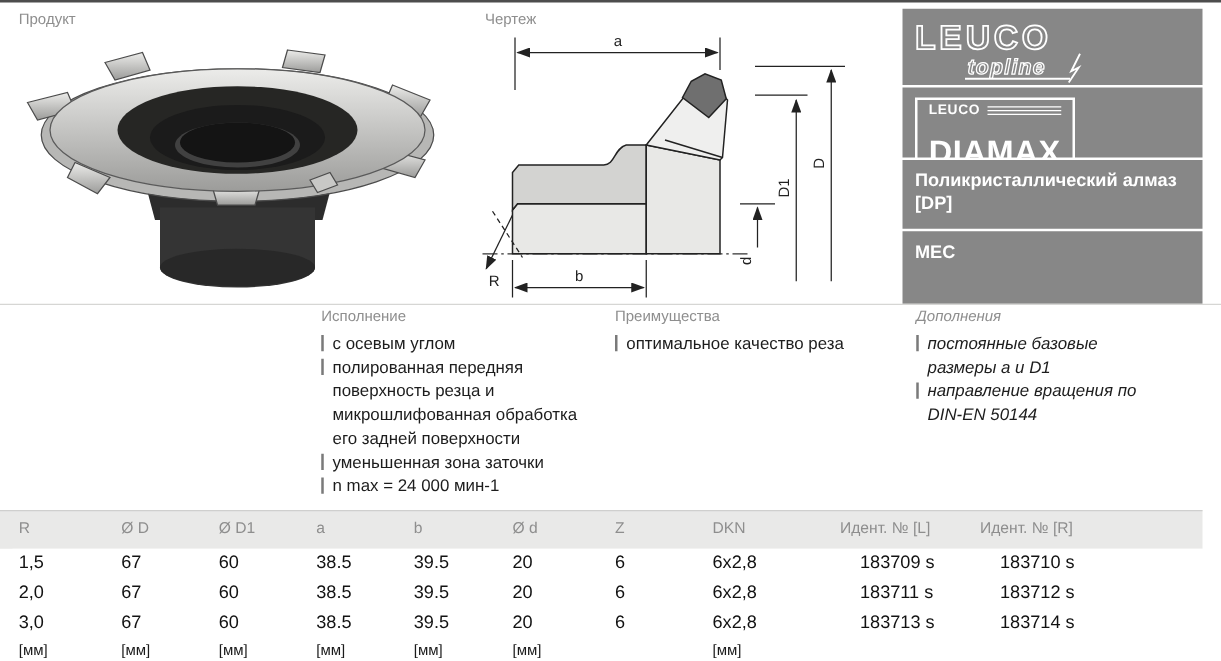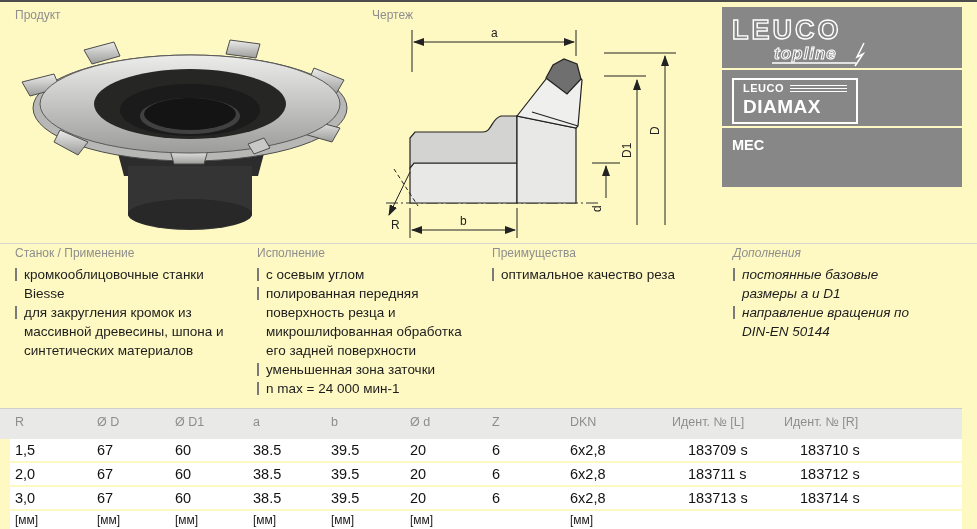--- a/index.html
+++ b/index.html
@@ -1,42 +1,42 @@
 <!DOCTYPE html>
 <html><head>
 <meta charset="utf-8">
 <style>
   html,body{margin:0;padding:0;background:#e9e9e7;}
   .page{
     position:relative;width:977px;height:529px;overflow:hidden;
-    background:#fef9c3;border-top:2px solid #4d4d4d;box-sizing:border-box;
+    background:#ffffff;border-top:2px solid #4d4d4d;box-sizing:border-box;
     font-family:"Liberation Sans","DejaVu Sans",sans-serif;
     -webkit-font-smoothing:antialiased;
   }
   .sec-label{font-size:12px;color:#8e8e8e;line-height:14px;}
   .lbl-product{position:absolute;left:15px;top:6px;}
-  .lbl-drawing{position:absolute;left:372px;top:6px;}
+  .lbl-drawing{position:absolute;left:388px;top:6px;}
 
   .product-img{position:absolute;left:12px;top:22px;}
   .drawing-img{position:absolute;left:380px;top:20px;}
   .dwg-text{font-size:12px;fill:#222;}
 
   
   .panel{position:absolute;left:722px;top:5px;width:240px;height:236px;
     display:flex;flex-direction:column;gap:2px;border-radius:22px;}
   .panel .prow{background:#878787;color:#fff;box-sizing:border-box;}
   .prow1{height:61px;padding:6px 0 0 8px;}
   .prow2{height:56px;padding:8px 0 0 10px;}
   .prow3{height:56px;padding:8px 10px 0 10px;}
   .prow4{height:59px;padding:8px 16px 0 10px;}
   .diamax-box{border:2px solid #fff;display:inline-block;padding:3px 9px 5px;min-width:104px;}
   .dx-top{display:flex;align-items:center;gap:6px;font-size:11px;font-weight:bold;letter-spacing:.5px;line-height:11px;}
   .dx-lines{flex:1;display:flex;flex-direction:column;gap:2px;}
   .dx-lines i{height:1px;background:#fff;display:block;}
-  .dx-main{font-size:19px;font-weight:bold;letter-spacing:.5px;line-height:1.05;margin-top:3px;}
+  .dx-main{font-size:26px;font-weight:bold;letter-spacing:.5px;line-height:1.05;margin-top:14px;}
   .ptext{font-size:14.5px;font-weight:bold;line-height:1.25;}
 
   .divider{position:absolute;left:0;top:241px;width:977px;height:1px;background:#d6d6d4;}
 
   
   .col{position:absolute;top:244px;}
   .col1{left:15px;width:218px;}
   .col2{left:257px;width:220px;}
   .col3{left:492px;width:232px;}
   .col4{left:733px;width:196px;font-style:italic;}
@@ -148,38 +148,31 @@
           <span>LEUCO</span>
           <span class="dx-lines">
               <i></i>
               <i></i>
               <i></i>
             </span>
         </div>
         <div class="dx-main">DIAMAX</div>
       </div>
     </div>
+    <div class="prow prow3">
+      <div class="ptext">Поликристаллический алмаз</div>
+      <div class="ptext">[DP]</div>
+    </div>
     <div class="prow prow4">
       <div class="ptext">MEC</div>
     </div>
   </div>
 
   <div class="divider"></div>
 
-  <div class="col col1">
-    <div class="sec-label">Станок / Применение</div>
-    <div class="item">
-        <span class="bullet"></span>
-        <span>кромкооблицовочные станки Biesse</span>
-      </div>
-    <div class="item">
-        <span class="bullet"></span>
-        <span>для закругления кромок из массивной древесины, шпона и синтетических материалов</span>
-      </div>
-  </div>
 
   <div class="col col2">
     <div class="sec-label">Исполнение</div>
     <div class="item">
         <span class="bullet"></span>
         <span>с осевым углом</span>
       </div>
     <div class="item">
         <span class="bullet"></span>
         <span>полированная передняя поверхность резца и микрошлифованная обработка его задней поверхности</span>

